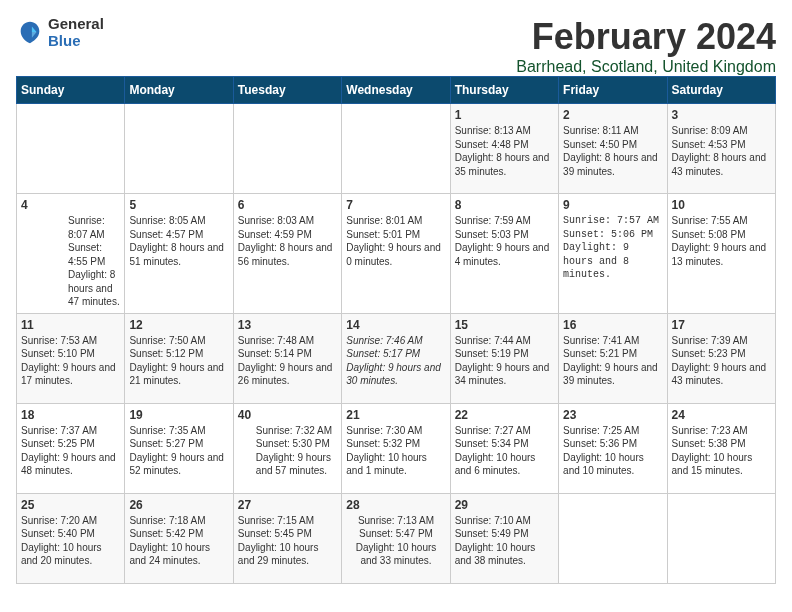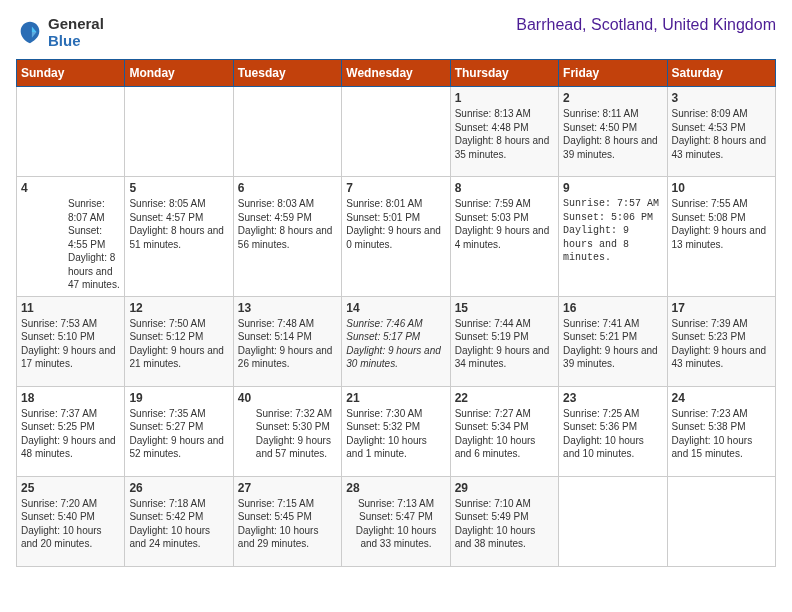--- a/index.html
+++ b/index.html
@@ -7,21 +7,21 @@
       font-family: Arial, sans-serif;
       background: #fff;
       width: 792px;
       min-height: 612px;
       padding: 16px;
     }
     .header-area {
       display: flex;
       justify-content: space-between;
       align-items: flex-start;
-      margin-bottom: 10px;
+      margin-bottom: 0;
     }
     .logo {
       display: flex;
       align-items: center;
       gap: 4px;
     }
     .logo-text {
       display: flex;
       flex-direction: column;
       line-height: 1.1;
@@ -43,28 +43,28 @@
     .title-area {
       text-align: right;
     }
     .month-year {
       font-size: 36px;
       font-weight: bold;
       color: #333;
     }
     .location {
       font-size: 16px;
-      color: #4c1d95;
+      color: #14532d;
     }
     table {
       width: 100%;
       border-collapse: collapse;
     }
     thead tr th {
-      background: #c2410c;
+      background: #0c4a6e;
       color: #fff;
       font-size: 12px;
       font-weight: bold;
       padding: 6px 4px;
       text-align: left;
       border: 1px solid #1a5a9a;
     }
     tbody tr td {
       width: 14.28%;
       vertical-align: top;
@@ -105,20 +105,21 @@
       <path d="M15 3 C10 3, 5 7, 5 13 C5 19, 10 24, 15 26 C18 24, 25 20, 25 13 C25 7, 20 3, 15 3Z" fill="#2a6db5"></path>
       <path d="M17 8 L22 14 L17 14 Z" fill="#4fc3f7"></path>
       <path d="M17 14 L22 14 L17 20 Z" fill="#81d4fa" opacity="0.6"></path>
     </svg>
     <div class="logo-text">
       <span class="logo-general">General</span>
       <span class="logo-blue">Blue</span>
     </div>
   </div>
   <div class="title-area">
+    <div class="month-year">February 2024</div>
     <div class="location">Barrhead, Scotland, United Kingdom</div>
   </div>
 </div>
 
 <table>
   <thead>
     <tr>
     <th>Sunday</th>
         <th>Monday</th>
         <th>Tuesday</th>

